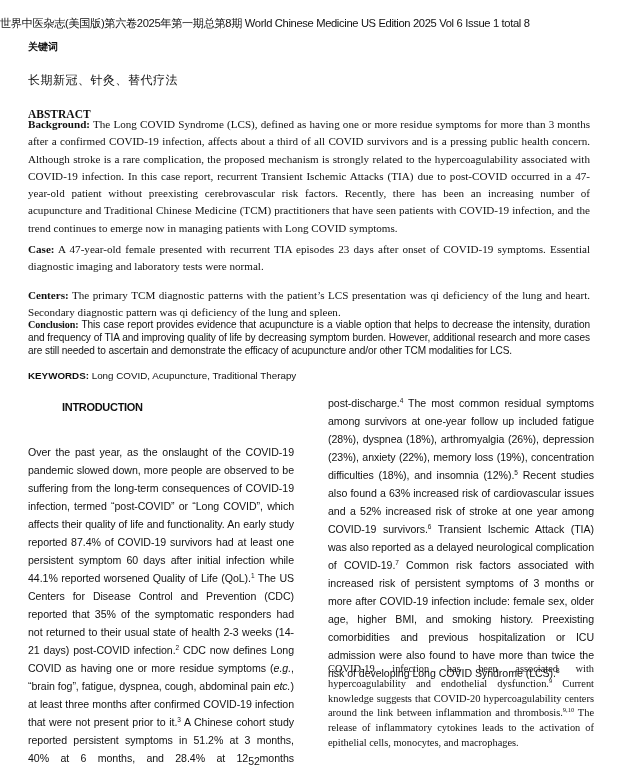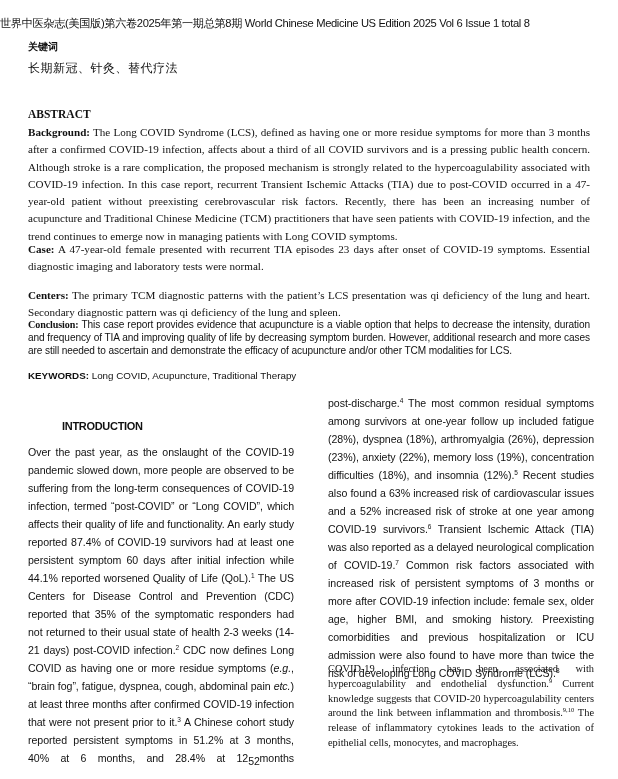--- a/index.html
+++ b/index.html
@@ -3,39 +3,39 @@
 <meta charset="utf-8">
 <style>
   html, body { margin: 0; padding: 0; background: #ffffff; }
   body { width: 618px; height: 779px; position: relative; overflow: hidden; color: #111; }
   .sans { font-family: "Liberation Sans", "DejaVu Sans", sans-serif; }
   .serif { font-family: "Liberation Serif", "DejaVu Serif", serif; }
 
   .header { position: absolute; top: 16px; left: 0; width: 526px; text-align: center;
             font-size: 11.2px; letter-spacing: -0.35px; white-space: nowrap; }
   .kw-cn-title { position: absolute; top: 40px; left: 28px; font-size: 10px; font-weight: bold; }
-  .kw-cn { position: absolute; top: 60px; left: 28px; font-size: 12px; letter-spacing: 0.5px; }
+  .kw-cn { position: absolute; top: 72px; left: 28px; font-size: 12px; letter-spacing: 0.5px; }
 
   .abstract-title { position: absolute; top: 108px; left: 28px; font-size: 11.5px; font-weight: bold; }
 
   .para { position: absolute; left: 28px; width: 562px; margin: 0; text-align: justify; }
   .abs-serif { font-size: 11.1px; line-height: 17.3px; }
   .abs-sans { font-size: 10.1px; line-height: 13px; letter-spacing: -0.1px; }
   .para b { font-weight: bold; }
 
-  .p-background { top: 124px; }
+  .p-background { top: 116px; }
   .p-case { top: 241px; }
   .p-results { top: 287px; }
   .p-conclusion { top: 318px; }
   .p-keywords { top: 370px; font-size: 9.8px; }
 
   .col { position: absolute; width: 266px; margin: 0; text-align: justify; }
   .col-left { left: 28px; }
   .col-right { left: 328px; }
-  .intro-title { position: absolute; top: 420px; left: 30px; font-size: 11px; font-weight: bold; letter-spacing: -0.3px; padding-left: 32px; }
+  .intro-title { position: absolute; top: 401px; left: 30px; font-size: 11px; font-weight: bold; letter-spacing: -0.3px; padding-left: 32px; }
   .body-sans { font-size: 10.6px; line-height: 18px; letter-spacing: -0.05px; }
   .p-intro { top: 443px; text-align-last: justify; }
   .p-right1 { top: 394px; }
   .p-right2 { top: 662px; font-size: 10.4px; line-height: 14.8px; }
   sup { font-size: 6.5px; line-height: 0; vertical-align: 4px; }
 
   .page-number { position: absolute; top: 755px; left: 0; width: 508px; text-align: center; font-size: 10.5px; }
 </style>
 </head>
 <body>

